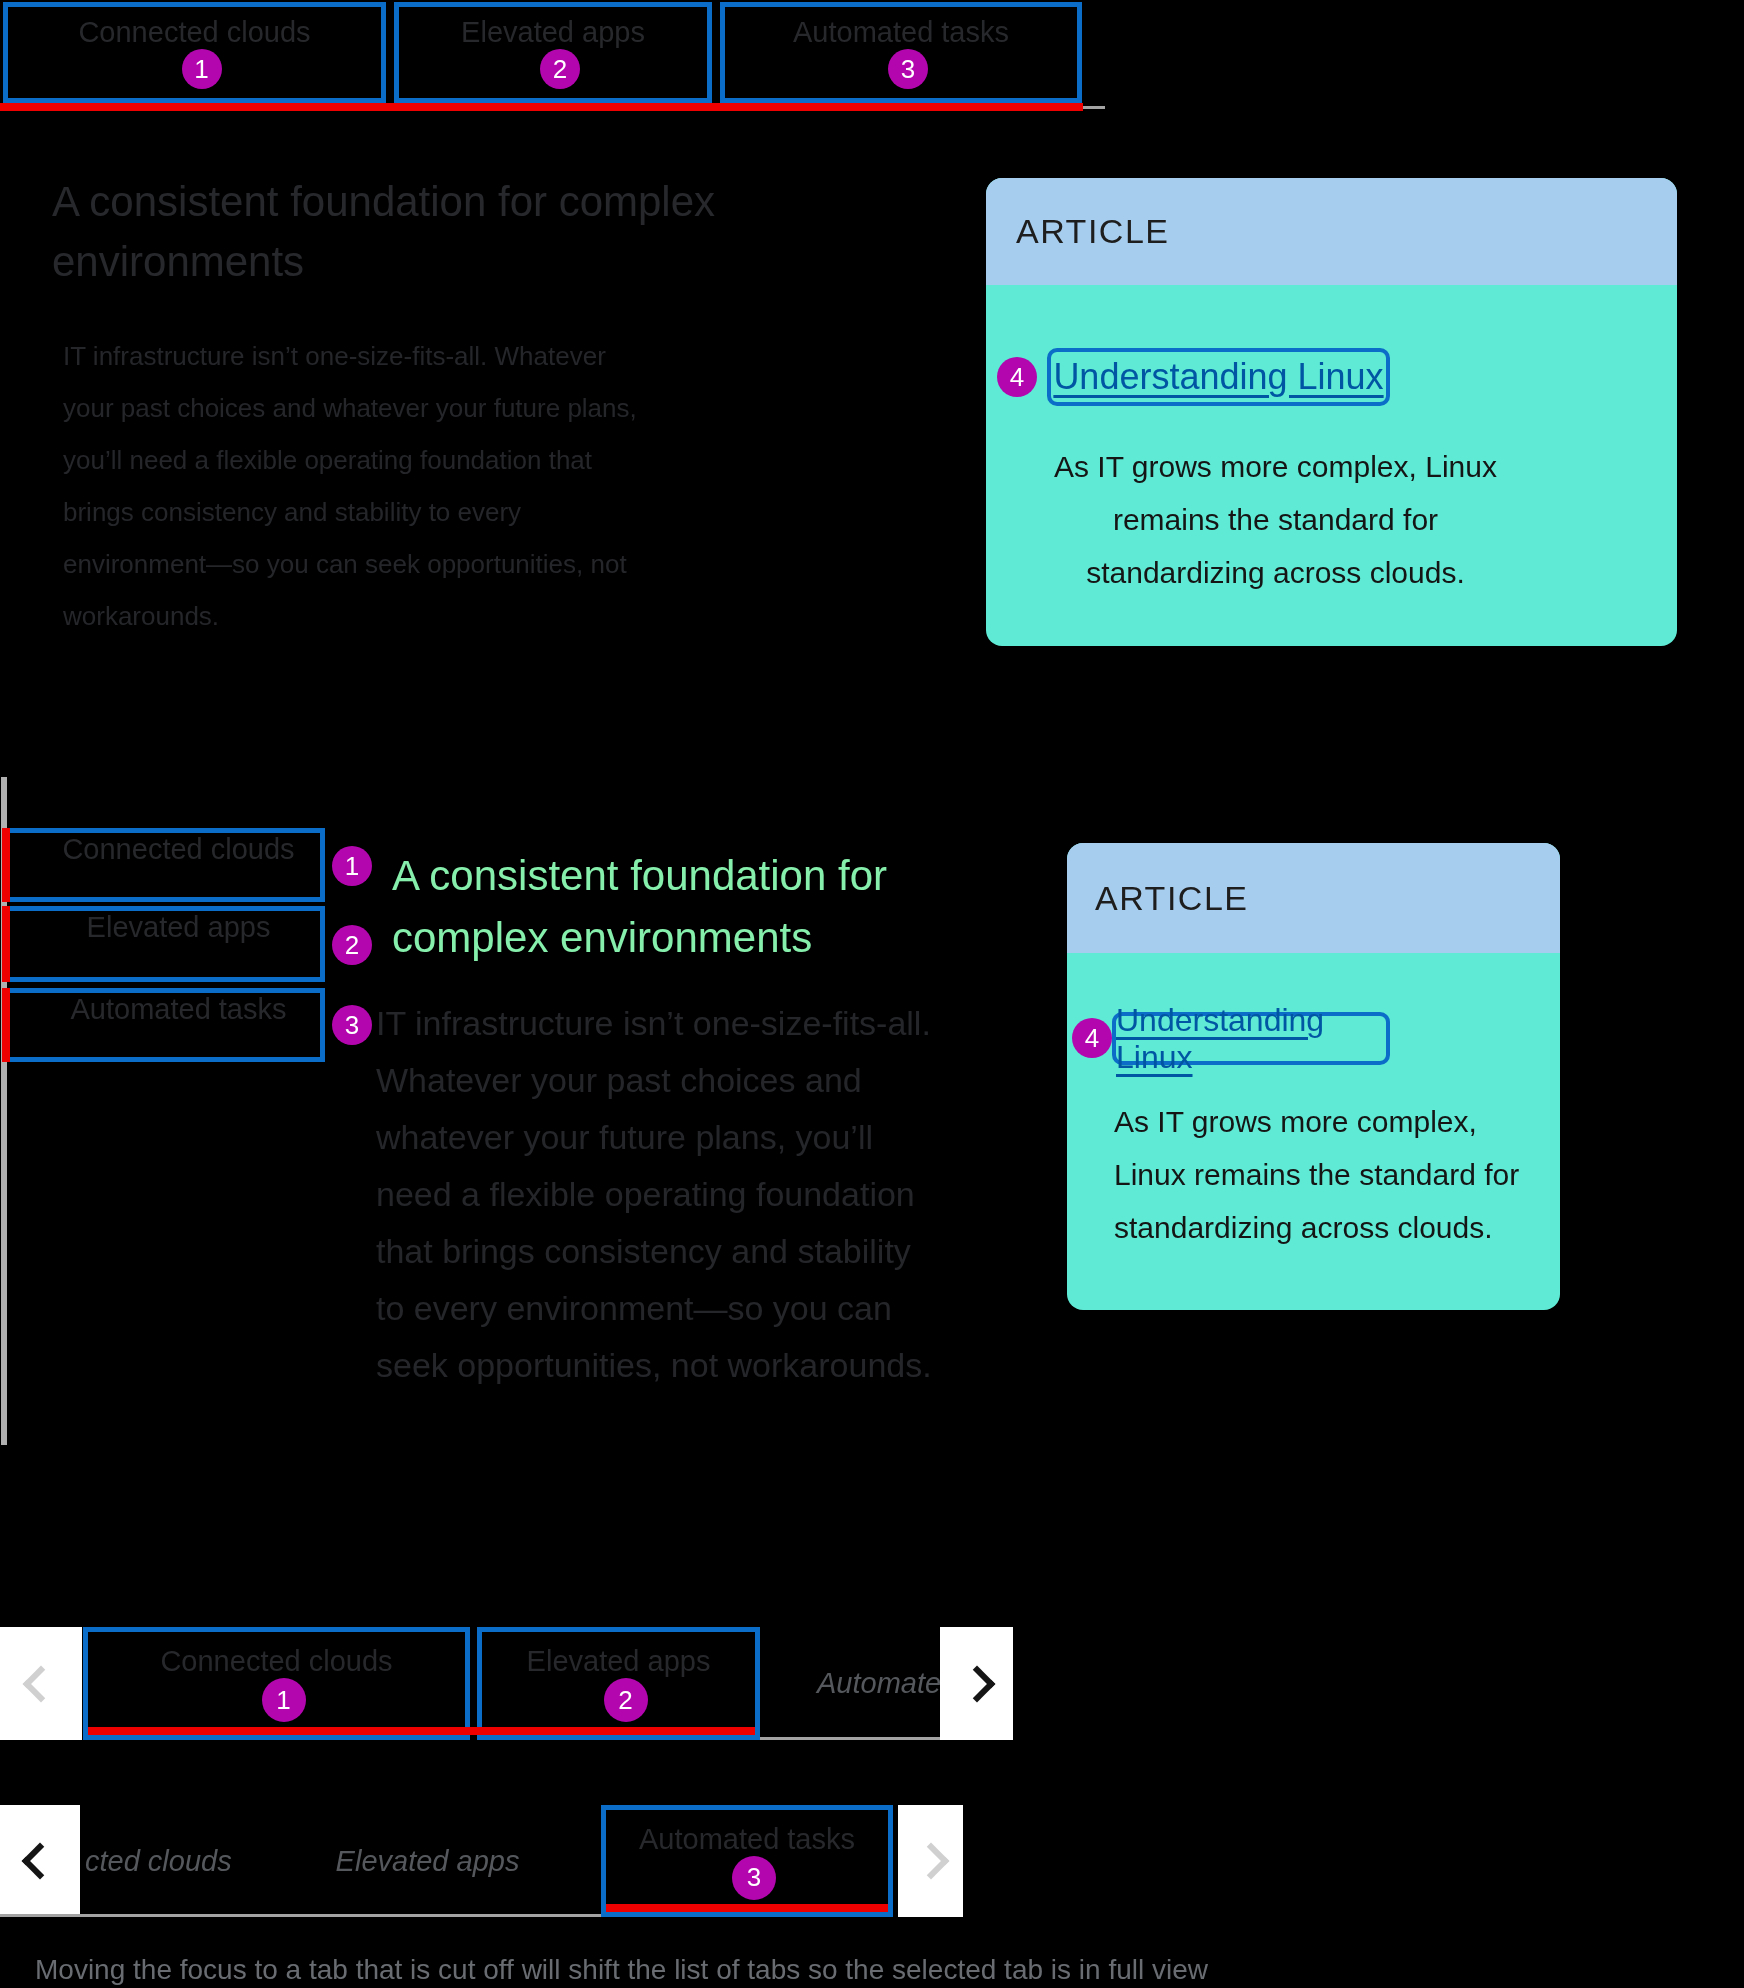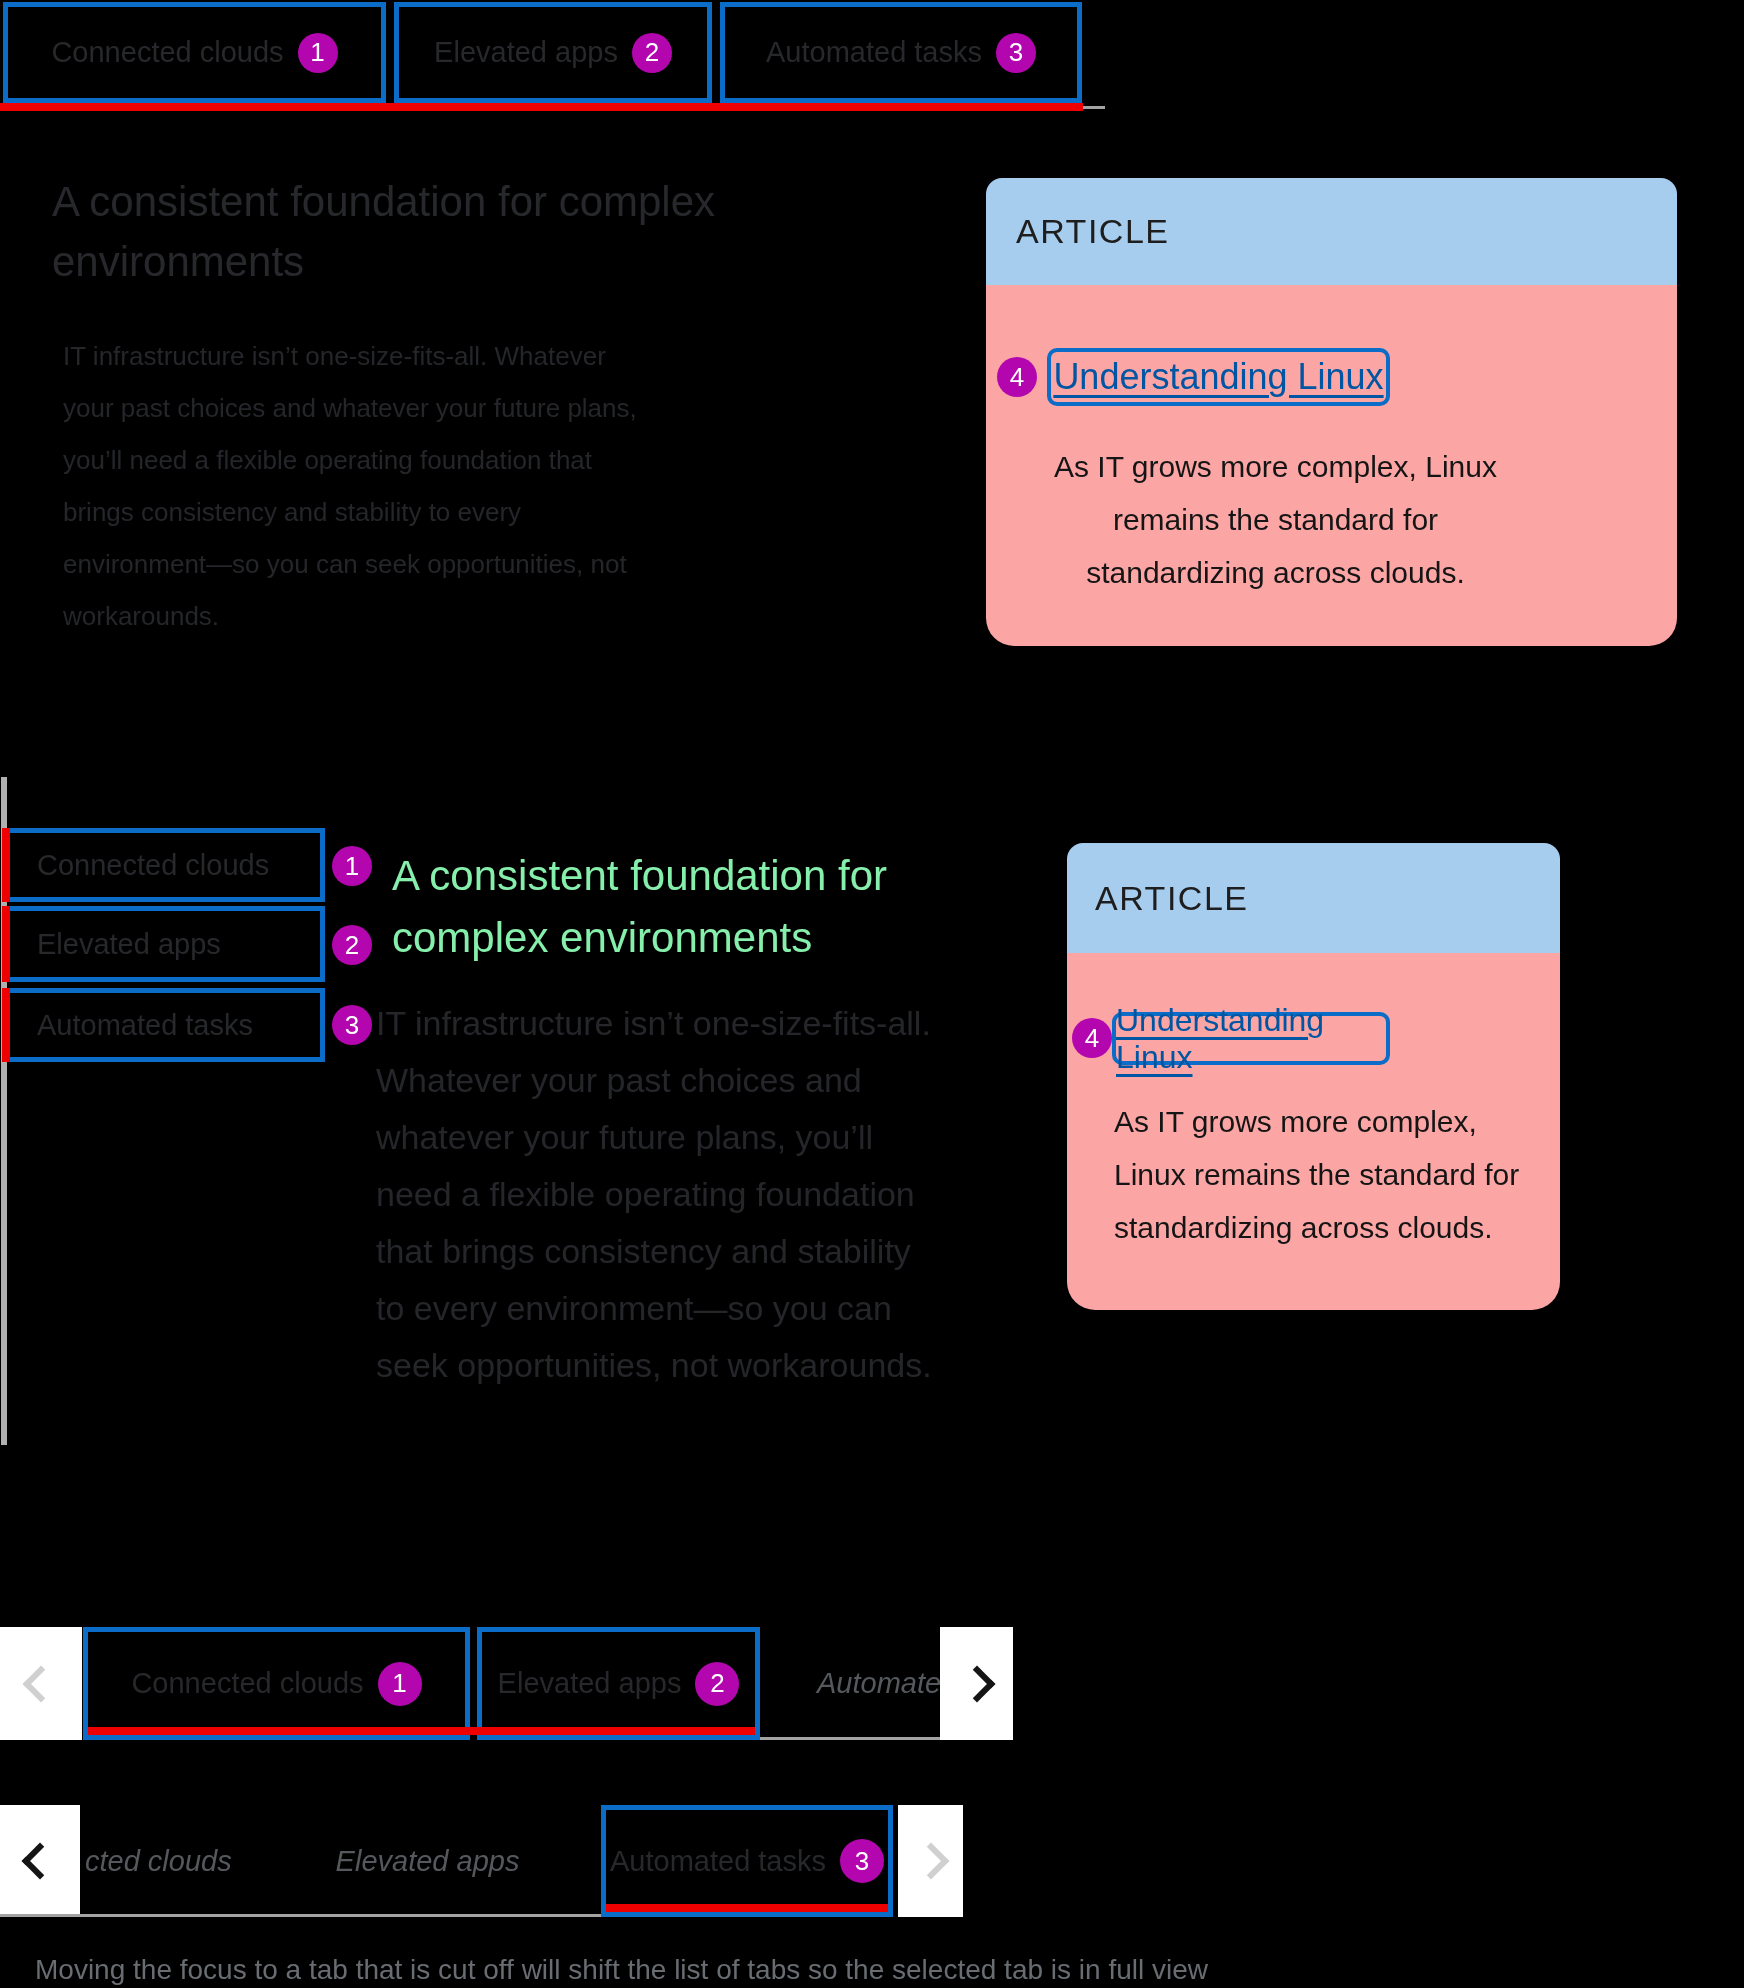--- a/index.html
+++ b/index.html
@@ -1,39 +1,39 @@
 <!DOCTYPE html>
 <html><head>
 <meta charset="utf-8">
 <style>
   html,body{margin:0;padding:0;background:#000;}
   body{font-family:"Liberation Sans", sans-serif;}
   #stage{position:relative;width:1744px;height:1988px;background:#000;overflow:hidden;}
   .prelines{white-space:pre-line;}
 
   
-  .focus-tab{box-sizing:border-box;border:5px solid #0b6dc7;background:transparent;display:flex;align-items:center;justify-content:center;position:absolute;}
+  .focus-tab{box-sizing:border-box;border:5px solid #0b6dc7;background:transparent;display:flex;align-items:center;justify-content:center;position:absolute;flex-direction:column;}
   .tab-label{font-size:29px;color:#27282b;}
   .tab-label.dim{color:#55585c;font-style:italic;}
   .badge{width:40px;height:40px;border-radius:50%;background:#b306ae;color:#fff;font-size:26px;display:flex;align-items:center;justify-content:center;flex:0 0 auto;}
   .badge.abs{position:absolute;}
   .redbar{position:absolute;background:#ee0000;}
   .graybar{position:absolute;background:#a3a3a3;}
   .chev{display:inline-block;width:20px;height:20px;border-right:6px solid #151515;border-bottom:6px solid #151515;}
   .chev.right{transform:rotate(-45deg);}
   .chev.left{transform:rotate(135deg);}
   .chev.dis{border-color:#d0d0d0;}
   .scrollbtn{position:absolute;background:#ffffff;display:flex;align-items:center;justify-content:center;}
 
   
   .h1-heading{position:absolute;left:52px;top:172px;font-size:42px;line-height:60px;font-weight:500;color:#27282c;}
   .h1-body{position:absolute;left:63px;top:330px;font-size:26px;line-height:52px;color:#25262a;}
 
   
-  .card{position:absolute;background:#fca5a5;border-radius:28px;box-shadow:0 3px 10px rgba(0,0,0,.25);}
+  .card{position:absolute;background:#5eead4;border-radius:16px;box-shadow:0 3px 10px rgba(0,0,0,.25);}
   .card-header{background:#a7cdee;border-radius:16px 16px 0 0;display:flex;align-items:center;}
   .card-eyebrow{font-size:34px;letter-spacing:1.5px;color:#1e1e1e;}
   .link-box{position:absolute;box-sizing:border-box;border:4px solid #0b6dc7;border-radius:10px;display:flex;align-items:center;justify-content:center;}
   .card-link{font-size:36px;color:#0056a3;text-decoration:underline;text-underline-offset:6px;}
   .card-body{position:absolute;font-size:30px;line-height:53px;color:#151515;}
 
   
   .vline{position:absolute;left:1px;top:777px;width:6px;height:668px;background:#b0b0b0;}
   .tab-v{justify-content:flex-start;padding-left:30px;}
   .tab-v::before{content:"";position:absolute;left:-5px;top:-5px;bottom:-5px;width:8px;background:#ee0000;}

